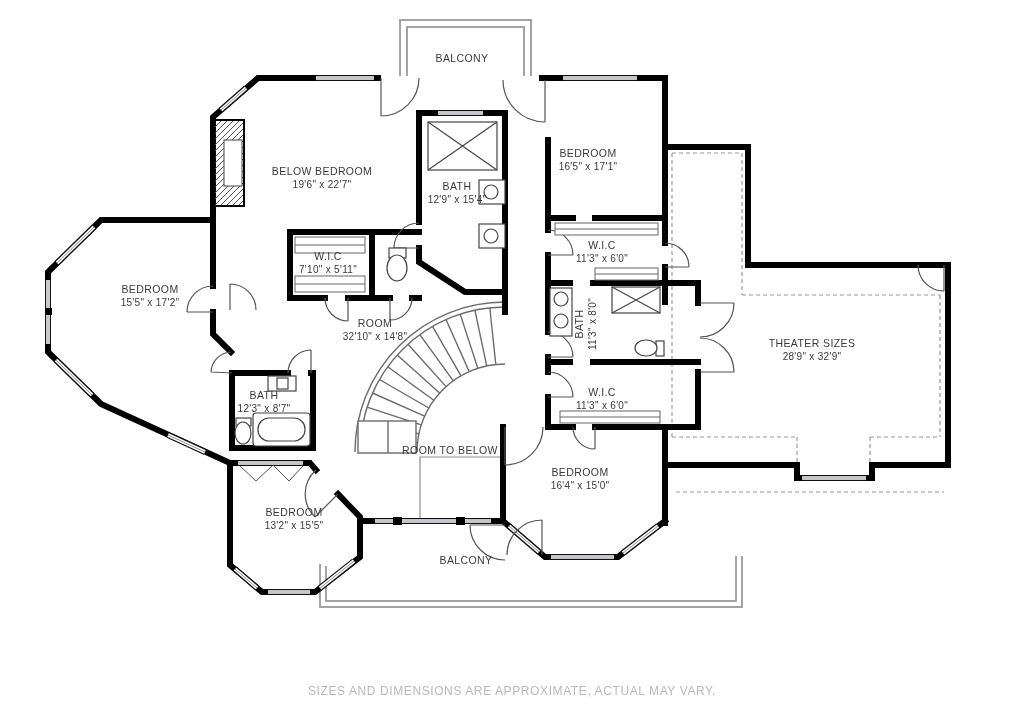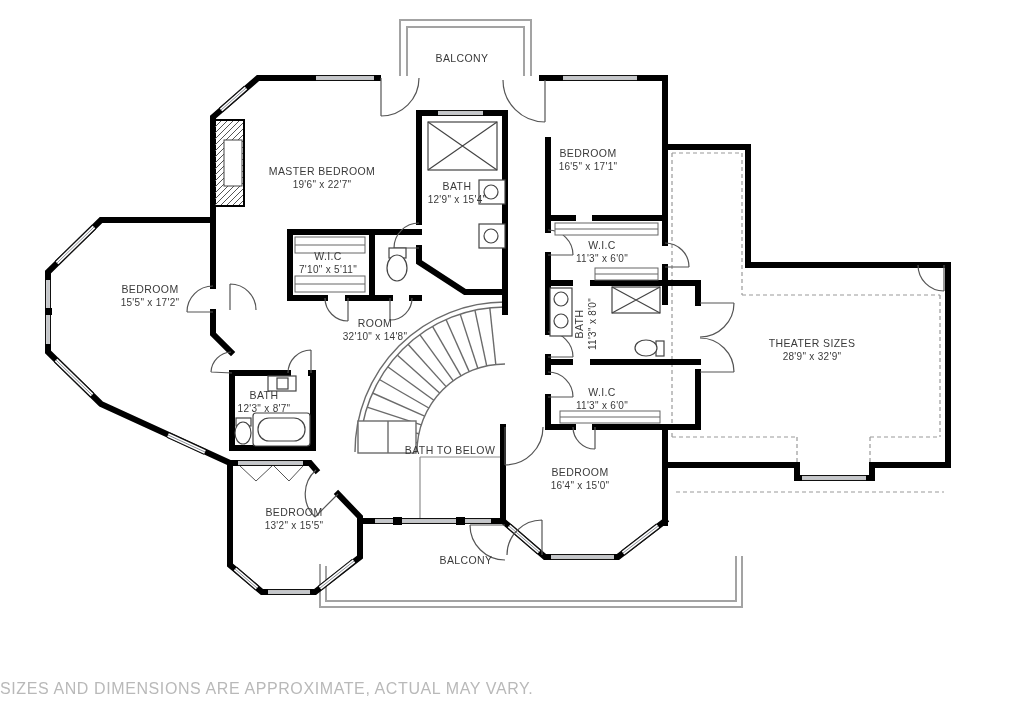--- a/index.html
+++ b/index.html
@@ -3,22 +3,22 @@
 <meta charset="utf-8">
 <style>
   html,body{margin:0;padding:0;background:#ffffff;}
   body{width:1024px;height:724px;overflow:hidden;font-family:"Liberation Sans",sans-serif;}
   .plan{position:relative;width:1024px;height:712px;}
   .plan svg{position:absolute;left:0;top:0;}
   .lbl{position:absolute;transform:translateX(-50%);text-align:center;color:#3a3a3a;
        font-size:10.5px;letter-spacing:.4px;white-space:nowrap;line-height:1.25;}
   .lbl .dm{font-size:10px;letter-spacing:.3px;margin-top:1px;}
   .lbl.vert{transform:translate(-50%,-50%) rotate(-90deg);}
-  .footer{position:absolute;left:0;right:0;bottom:14px;text-align:left;color:#b9b9b9;
-          font-size:16px;letter-spacing:.6px;}
+  .footer{position:absolute;left:0;right:0;bottom:14px;text-align:center;color:#b9b9b9;
+          font-size:12px;letter-spacing:.6px;}
 </style>
 </head>
 <body>
 
 <div class="plan">
 <svg width="1024" height="724" viewBox="0 0 1024 724">
   <defs>
     <pattern id="hatch" patternUnits="userSpaceOnUse" width="6" height="6">
       <path d="M0,6 L6,0" stroke="#555" stroke-width="1"></path>
     </pattern>
@@ -249,21 +249,21 @@
   <g stroke="#555" stroke-width="1" fill="none">
     <path d="M 240 466 L 256 481 L 272 466"></path>
     <path d="M 274 466 L 289 481 L 303 466"></path>
   </g>
 </svg>
 
   <div class="lbl" style="left:462px;top:52px">
     <div class="nm">BALCONY</div>
   </div>
   <div class="lbl" style="left:322px;top:165px">
-    <div class="nm">MASTER BEDROOM</div>
+    <div class="nm">BELOW BEDROOM</div>
       <div class="dm">19'6" x 22'7"</div>
   </div>
   <div class="lbl" style="left:457px;top:180px">
     <div class="nm">BATH</div>
       <div class="dm">12'9" x 15'4"</div>
   </div>
   <div class="lbl" style="left:588px;top:147px">
     <div class="nm">BEDROOM</div>
       <div class="dm">16'5" x 17'1"</div>
   </div>
@@ -293,21 +293,21 @@
   </div>
   <div class="lbl" style="left:375px;top:317px">
     <div class="nm">ROOM</div>
       <div class="dm">32'10" x 14'8"</div>
   </div>
   <div class="lbl" style="left:264px;top:389px">
     <div class="nm">BATH</div>
       <div class="dm">12'3" x 8'7"</div>
   </div>
   <div class="lbl" style="left:450px;top:444px">
-    <div class="nm">BATH TO BELOW</div>
+    <div class="nm">ROOM TO BELOW</div>
   </div>
   <div class="lbl" style="left:294px;top:506px">
     <div class="nm">BEDROOM</div>
       <div class="dm">13'2" x 15'5"</div>
   </div>
   <div class="lbl" style="left:580px;top:466px">
     <div class="nm">BEDROOM</div>
       <div class="dm">16'4" x 15'0"</div>
   </div>
   <div class="lbl" style="left:466px;top:554px">

